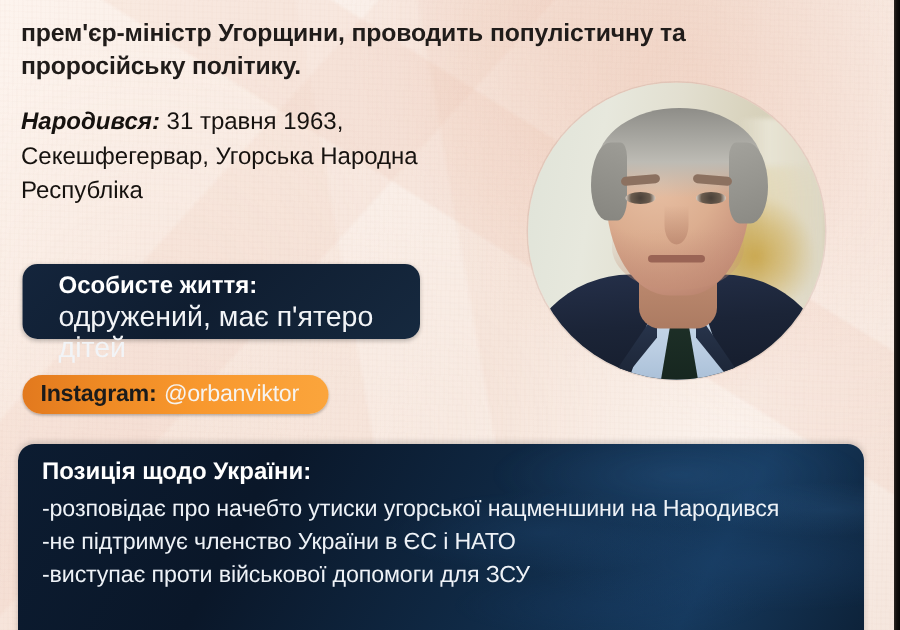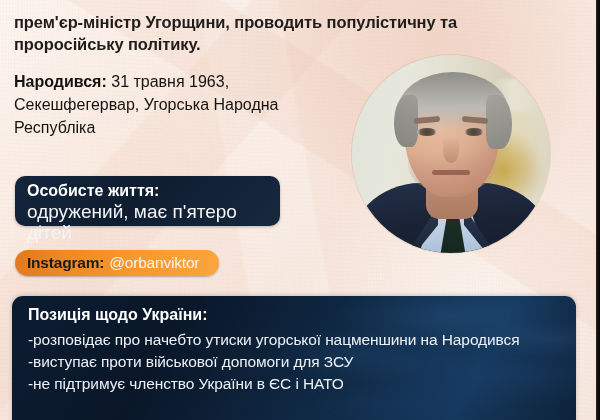--- a/index.html
+++ b/index.html
@@ -99,21 +99,21 @@
   .born {
     position: absolute;
     left: 14px;
     top: 70px;
     width: 320px;
     font-size: 16px;
     line-height: 23px;
     color: #16120f;
     z-index: 12;
   }
-  .born b { font-weight: 700; }
+  .born b { font-weight: 700; font-style: italic; }
 
   
   .portrait-wrap {
     position: absolute;
     left: 352px;
     top: 55px;
     width: 198px;
     height: 198px;
     border-radius: 50%;
     overflow: hidden;
@@ -267,21 +267,21 @@
   .banner {
     position: absolute;
     left: 15px;
     top: 176px;
     width: 265px;
     height: 50px;
     border-radius: 10px;
     background: linear-gradient(135deg, #14253c 0%, #0f1d30 45%, #16293f 100%);
     box-shadow: 0 1px 3px rgba(0,0,0,.25);
     z-index: 14;
-    padding: 4px 12px 0 12px;
+    padding: 4px 12px 0 24px;
     box-sizing: border-box;
   }
   .banner .t1 {
     color: #ffffff;
     font-size: 16px;
     font-weight: 700;
     line-height: 21px;
   }
   .banner .t2 {
     color: #f2f4f7;
@@ -415,19 +415,19 @@
   <div class="ig">
     <span class="lbl">Instagram:</span>
     <span class="handle">@orbanviktor</span>
   </div>
 
   <div class="panel">
     <div class="panel-tex"></div>
     <div class="panel-inner">
       <h3>Позиція щодо України:</h3>
       <div class="line">-розповідає про начебто утиски угорської нацменшини на Народився</div>
+      <div class="line">-не підтримує членство України в ЄС і НАТО</div>
       <div class="line">-виступає проти військової допомоги для ЗСУ</div>
-      <div class="line">-не підтримує членство України в ЄС і НАТО</div>
     </div>
   </div>
 
   <div class="right-edge"></div>
 </div>
 
 </body></html>

